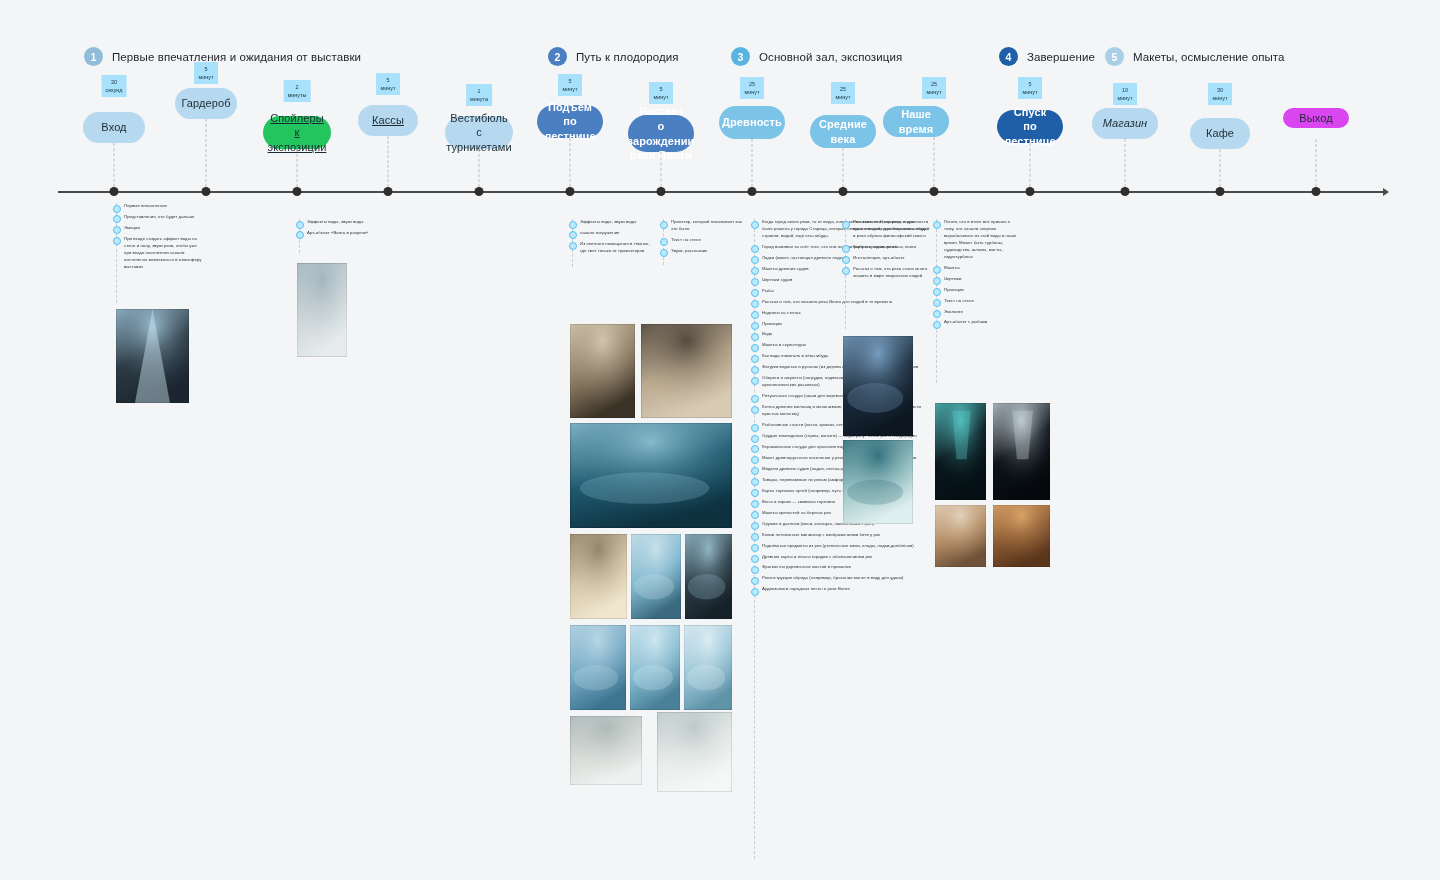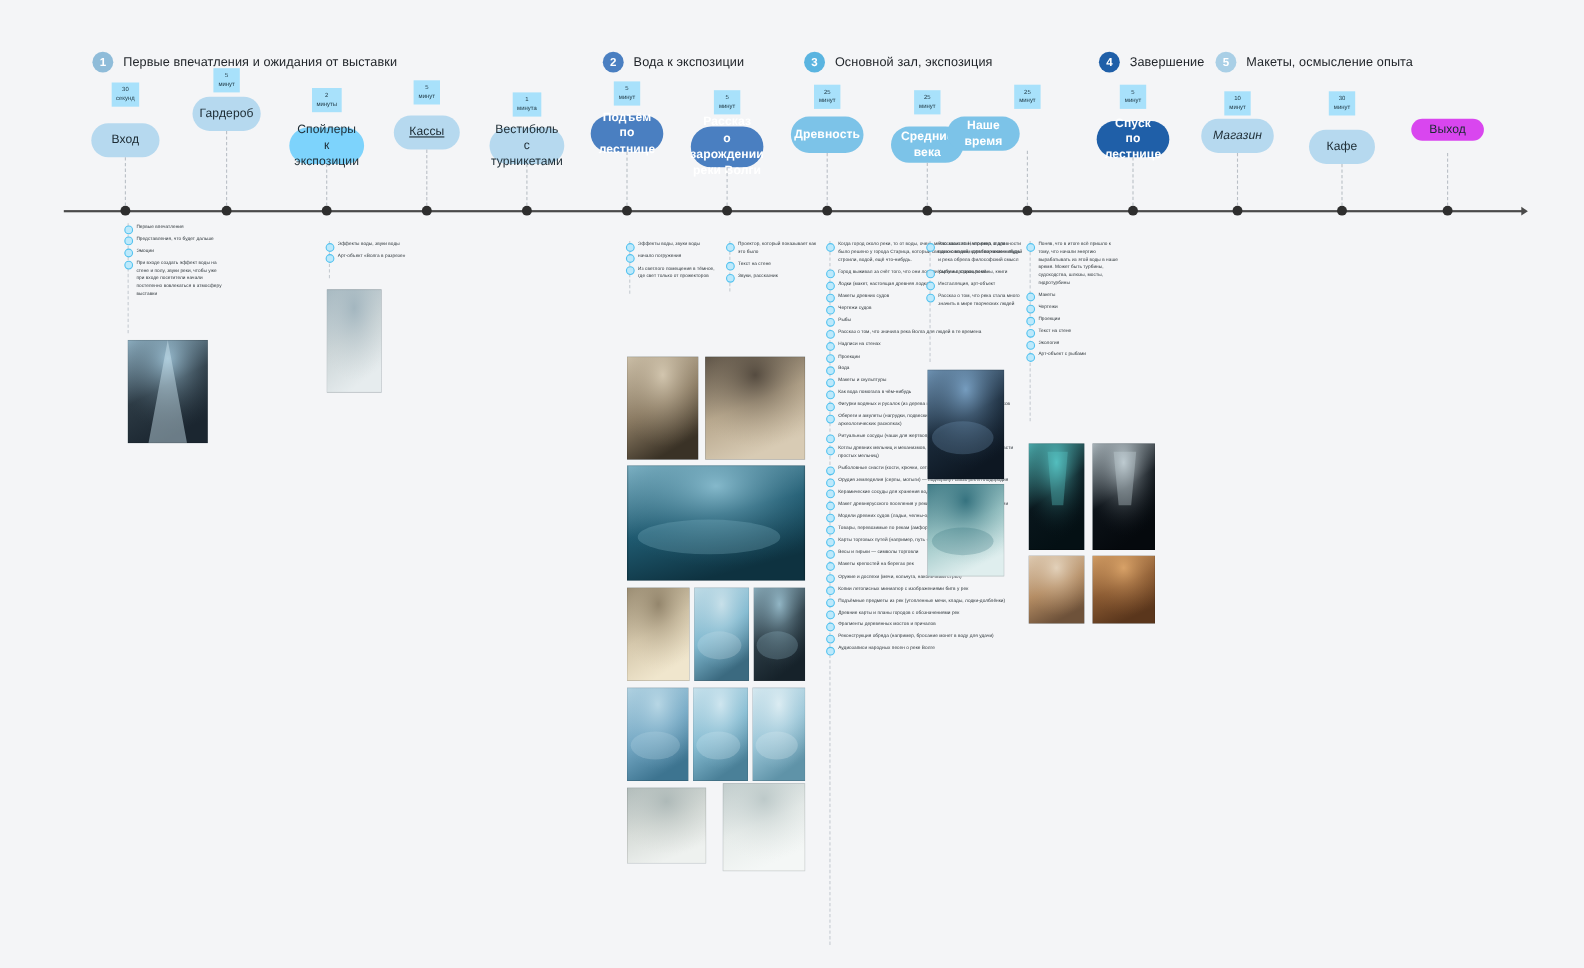--- a/index.html
+++ b/index.html
@@ -85,21 +85,21 @@
 <body>
 
 <div id="board">
 
   <div class="phase" style="left:84px; top:47px;">
     <div class="phase-num" style="background: rgb(143, 188, 217);">1</div>
     <div class="phase-title">Первые впечатления и ожидания от выставки</div>
   </div>
   <div class="phase" style="left:548px; top:47px;">
     <div class="phase-num" style="background: rgb(74, 127, 193);">2</div>
-    <div class="phase-title">Вода к экспозиции</div>
+    <div class="phase-title">Путь к плодородия</div>
   </div>
   <div class="phase" style="left:731px; top:47px;">
     <div class="phase-num" style="background: rgb(90, 180, 224);">3</div>
     <div class="phase-title">Основной зал, экспозиция</div>
   </div>
   <div class="phase" style="left:999px; top:47px;">
     <div class="phase-num" style="background: rgb(31, 95, 168);">4</div>
     <div class="phase-title">Завершение</div>
   </div>
   <div class="phase" style="left:1105px; top:47px;">
@@ -143,21 +143,21 @@
       <div class="node" style="left: 206px; top: 88px; width: 62px; height: 31px; background: rgb(182, 217, 239);">
         <div>
           <div>Гардероб</div>
         </div>
       </div>
       <div class="stem" style="left: 206px; top: 119px; height: 68px;"></div>
       <div class="dur" style="left: 297px; top: 80px; min-width: 24px; background: rgb(168, 225, 251);">
         <div>2</div>
         <div>минуты</div>
       </div>
-      <div class="node" style="left: 297px; top: 116px; width: 68px; height: 33px; background: #7dd3fc;">
+      <div class="node" style="left: 297px; top: 116px; width: 68px; height: 33px; background: #22c55e; text-decoration: underline;">
         <div>
           <div>Спойлеры</div>
           <div>к экспозиции</div>
         </div>
       </div>
       <div class="stem" style="left: 297px; top: 149px; height: 38px;"></div>
       <div class="dur" style="left: 388px; top: 73px; min-width: 24px; background: rgb(168, 225, 251);">
         <div>5</div>
         <div>минут</div>
       </div>
@@ -219,21 +219,21 @@
         <div>
           <div>Средние</div>
           <div>века</div>
         </div>
       </div>
       <div class="stem" style="left: 843px; top: 148px; height: 39px;"></div>
       <div class="dur" style="left: 934px; top: 77px; min-width: 24px; background: rgb(168, 225, 251);">
         <div>25</div>
         <div>минут</div>
       </div>
-      <div class="node dark" style="left: 894px; top: 106px; width: 66px; height: 31px; background: rgb(124, 195, 232);">
+      <div class="node dark" style="left: 916px; top: 106px; width: 66px; height: 31px; background: rgb(124, 195, 232);">
         <div>
           <div>Наше время</div>
         </div>
       </div>
       <div class="stem" style="left: 934px; top: 137px; height: 50px;"></div>
       <div class="dur" style="left: 1030px; top: 77px; min-width: 24px; background: rgb(168, 225, 251);">
         <div>5</div>
         <div>минут</div>
       </div>
       <div class="node dark" style="left: 1030px; top: 110px; width: 66px; height: 33px; background: rgb(31, 95, 168);">

